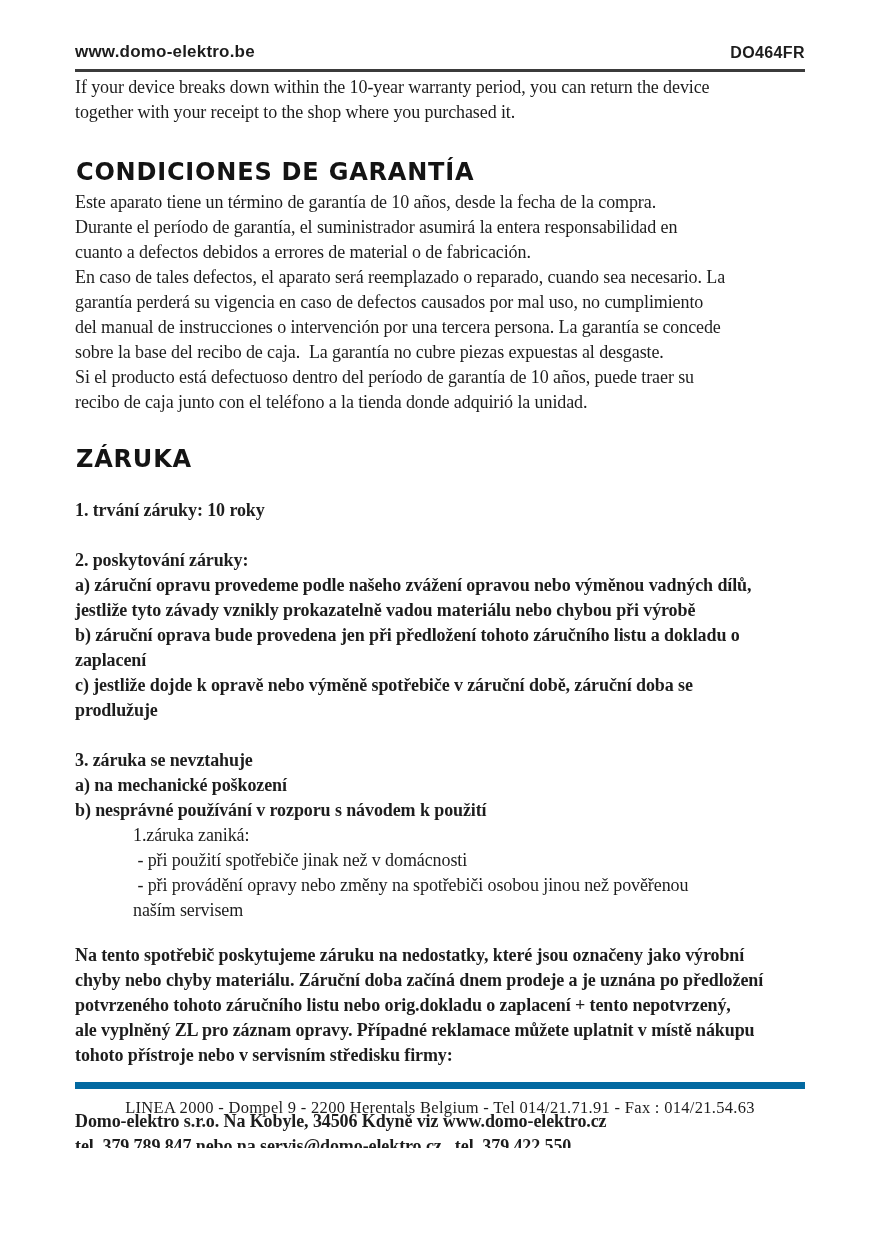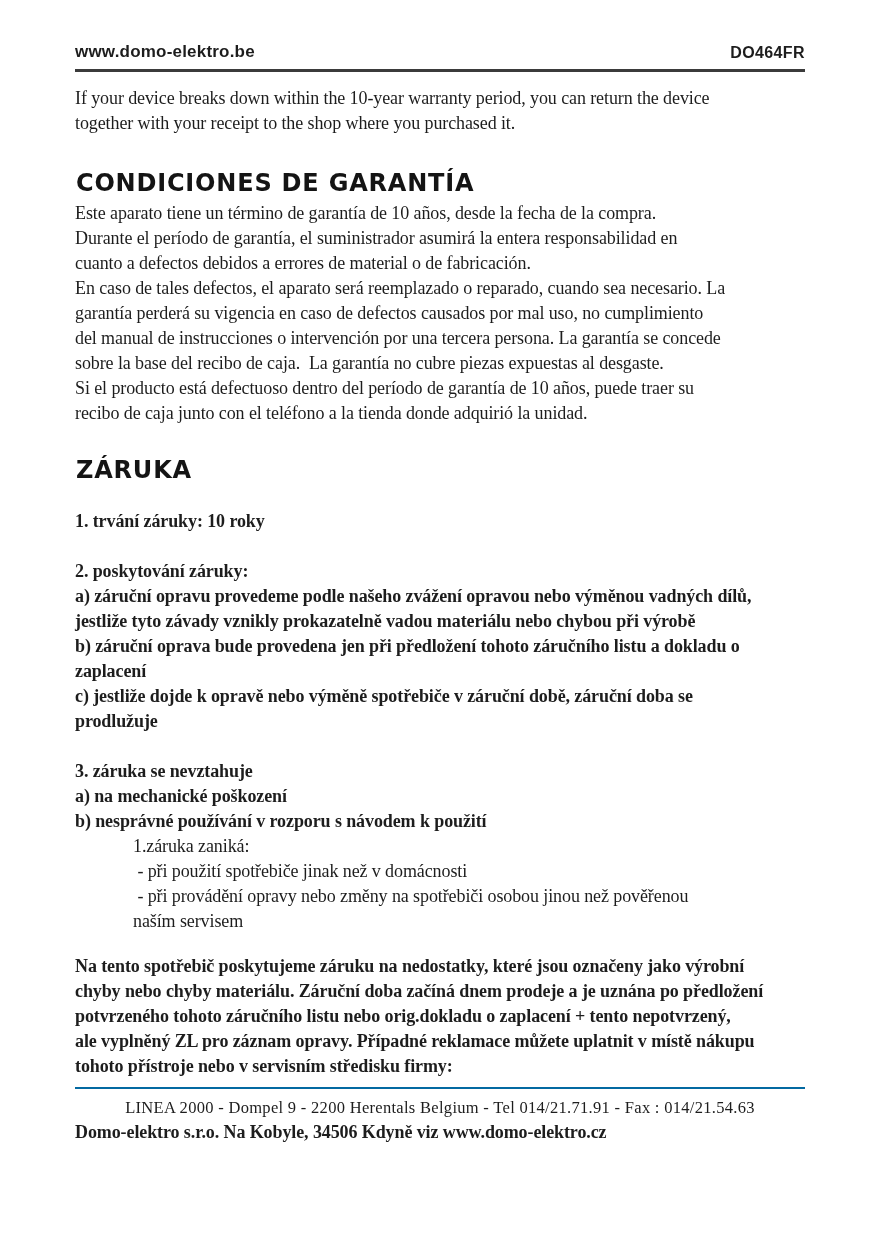--- a/index.html
+++ b/index.html
@@ -30,41 +30,41 @@
   }
   .hdr .site  { font-size: 17px; letter-spacing: 0.2px; }
   .hdr .model { font-size: 16px; letter-spacing: 0.4px; }
   .body {
     font-size: 18px;
     line-height: 25px;
     white-space: pre;
     letter-spacing: -0.1px;
     margin: 0;
   }
-  .intro { margin-top: 14px; }
+  .intro { margin-top: 3px; }
   .heading {
     font-family: "DejaVu Sans", sans-serif;
     font-weight: bold;
     font-size: 24px;
     letter-spacing: 0.8px;
     color: #141414;
     margin: 1px;
   }
   .heading-es { margin-top: 33px; margin-bottom: 4px; }
   .heading-cz { margin-top: 30px; margin-bottom: 3px; }
   .bold { font-weight: bold; }
   .gap  { margin-top: 25px; font-weight: bold; }
   .indent { margin-left: 58px; }
   .contact { margin-top: 41px; }
   .footer {
     position: absolute;
     left: 75px;
     right: 69px;
     bottom: 30px;
-    border-top: 2px solid #0369a1;
+    border-top: 7px solid #0369a1;
     padding-top: 9px;
     text-align: center;
     font-size: 16.5px;
     letter-spacing: 0.3px;
     color: #1d1d1d;
   }
 </style>
 </head>
 <body>
 

